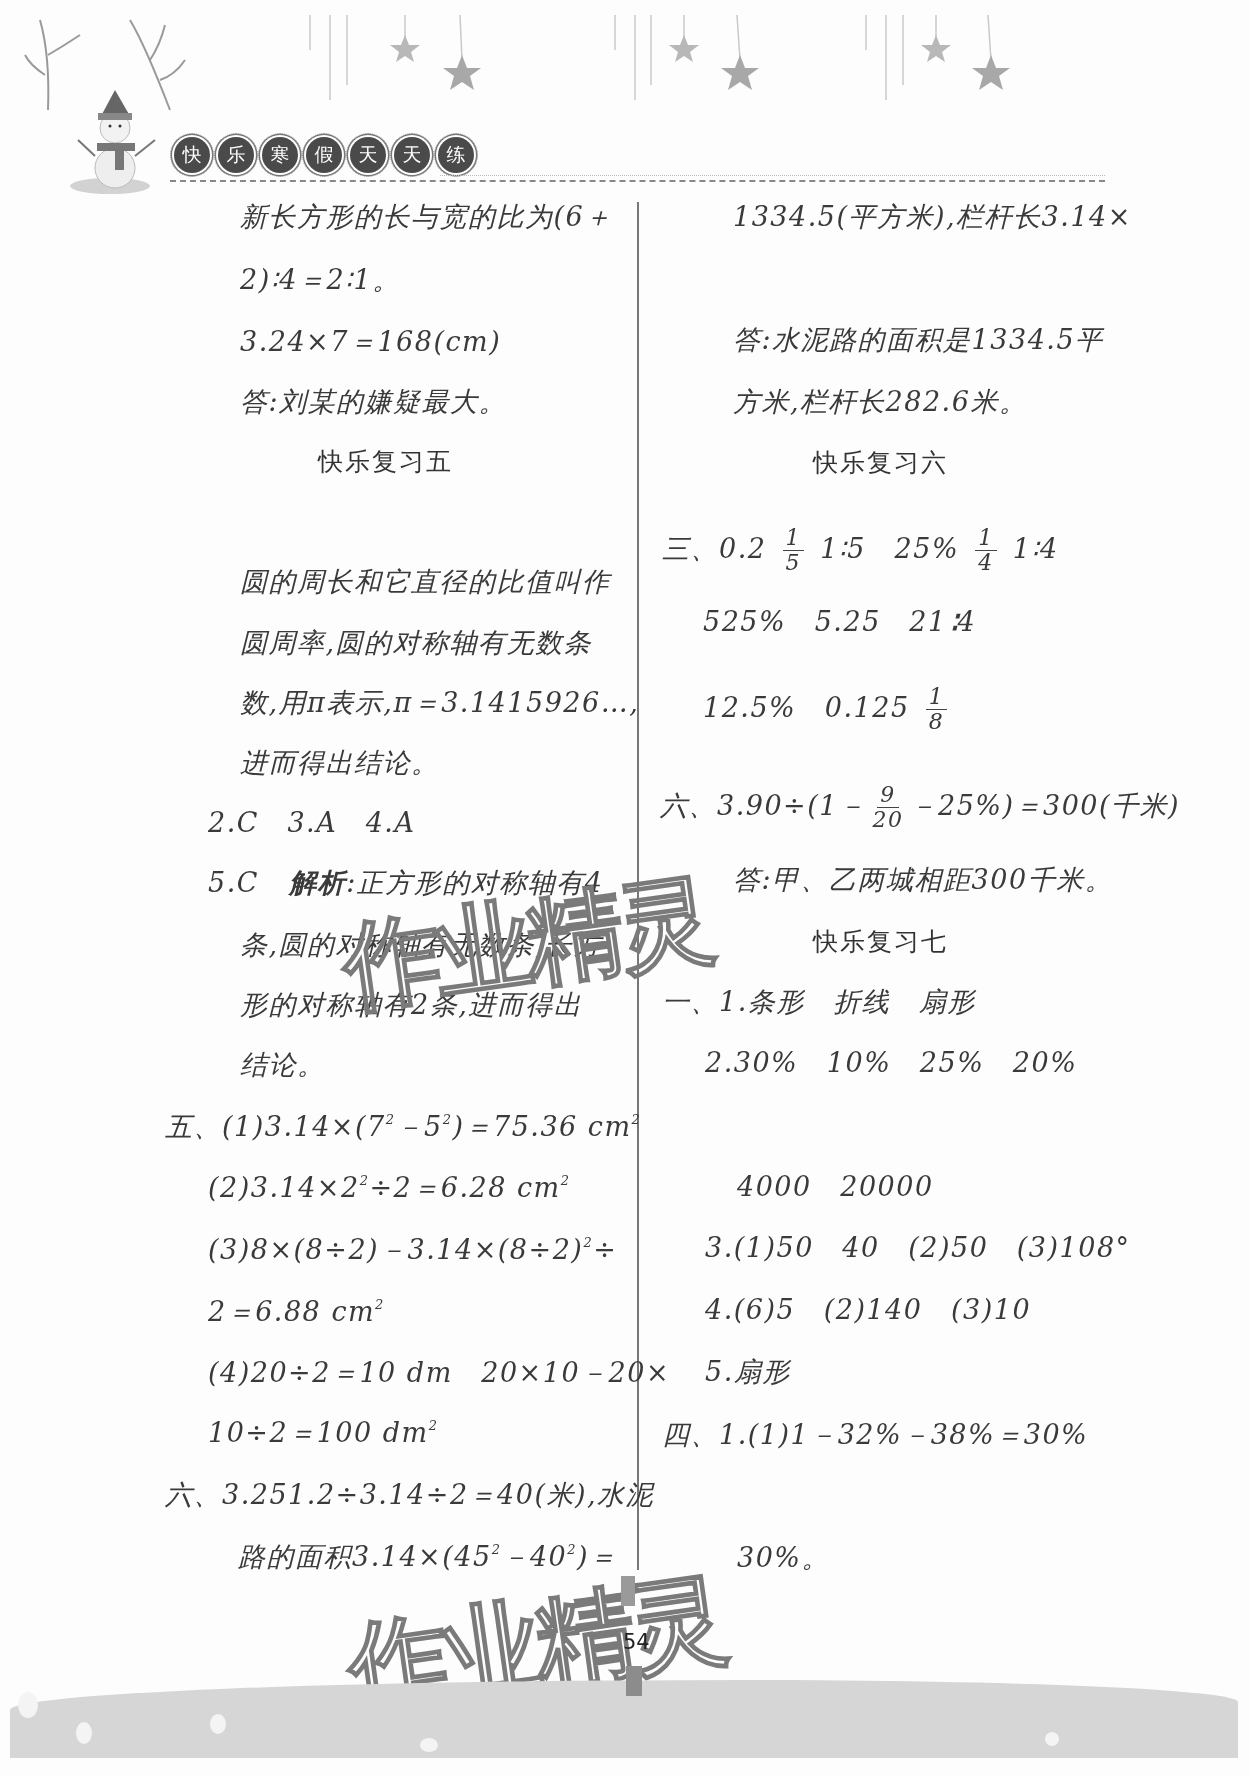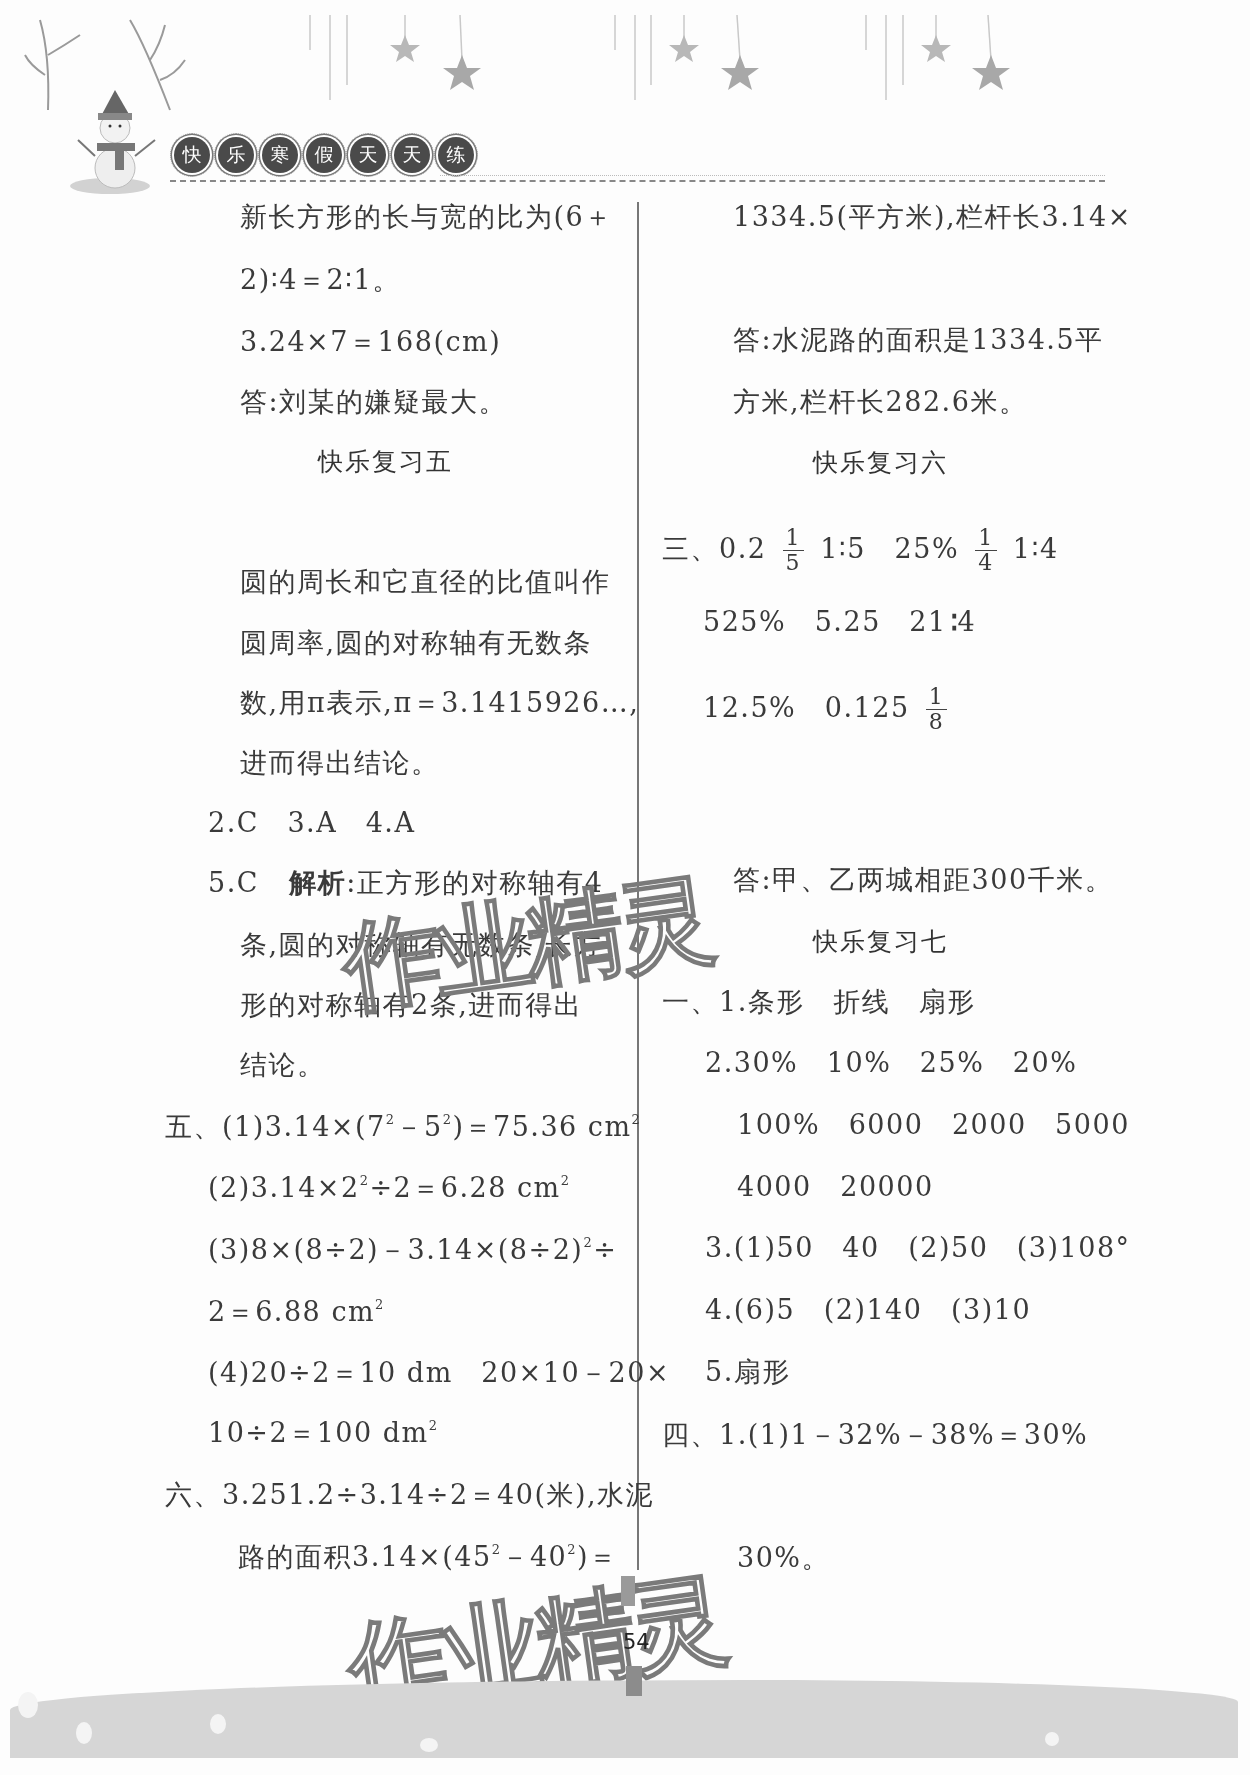--- a/index.html
+++ b/index.html
@@ -32,20 +32,21 @@
     position: absolute; left: 440px; top: 175px; width: 665px; height: 0;
     border-top: 1px dotted #bbb;
   }
 
   
   .divider { position: absolute; left: 637px; top: 202px; width: 1.5px; height: 1368px; background: #777; }
   .line {
     position: absolute; white-space: nowrap;
     font-size: 27px; line-height: 34px; letter-spacing: 1.5px;
     transform: translateY(-17px);
+    font-style: italic;
   }
   .heading {
     position: absolute; white-space: nowrap;
     font-family: "DejaVu Sans", "Liberation Sans", sans-serif;
     font-size: 25px; line-height: 32px; letter-spacing: 2px;
     transform: translateY(-16px); color: #333;
   }
   .bold { font-family: "DejaVu Sans", sans-serif; font-weight: bold; }
   sup { font-size: 13px; vertical-align: 12px; line-height: 0; }
   .frac {
@@ -204,27 +205,32 @@
   </div>
   <div class="line" style="left:703px;top:622px">525%　5.25　21∶4</div>
   <div class="line" style="left:703px;top:702px">
     <span>12.5%　0.125</span>
     <span class="frac">
         <span class="num">1</span>
         <span>8</span>
       </span>
   </div>
 
+  <div class="line" style="left:660px;top:800px">
+    <span>六、3.90÷(1－</span><span class="frac">
+        <span class="num">9</span>
+        <span>20</span>
+      </span><span>－25%)＝300(千米)</span>
+  </div>
   <div class="line" style="left:733px;top:880px">答:甲、乙两城相距300千米。</div>
 
   <div class="heading" style="left:813px;top:942px">快乐复习七</div>
 
   <div class="line" style="left:662px;top:1002px">一、1.条形　折线　扇形</div>
   <div class="line" style="left:705px;top:1063px">2.30%　10%　25%　20%</div>
-  <div class="line" style="left:737px;top:1125px">100%　6000　2000　5000</div>
   <div class="line" style="left:737px;top:1187px">4000　20000</div>
   <div class="line" style="left:705px;top:1248px">3.(1)50　40　(2)50　(3)108°</div>
   <div class="line" style="left:705px;top:1310px">4.(6)5　(2)140　(3)10</div>
   <div class="line" style="left:705px;top:1372px">5.扇形</div>
   <div class="line" style="left:662px;top:1435px">四、1.(1)1－32%－38%＝30%</div>
   <div class="line" style="left:737px;top:1558px">30%。</div>
 
   <div class="wm" style="left:335px;top:905px;font-size:98px">作业精灵</div>
   <div class="wm" style="left:340px;top:1605px;font-size:100px">作业精灵</div>
 

